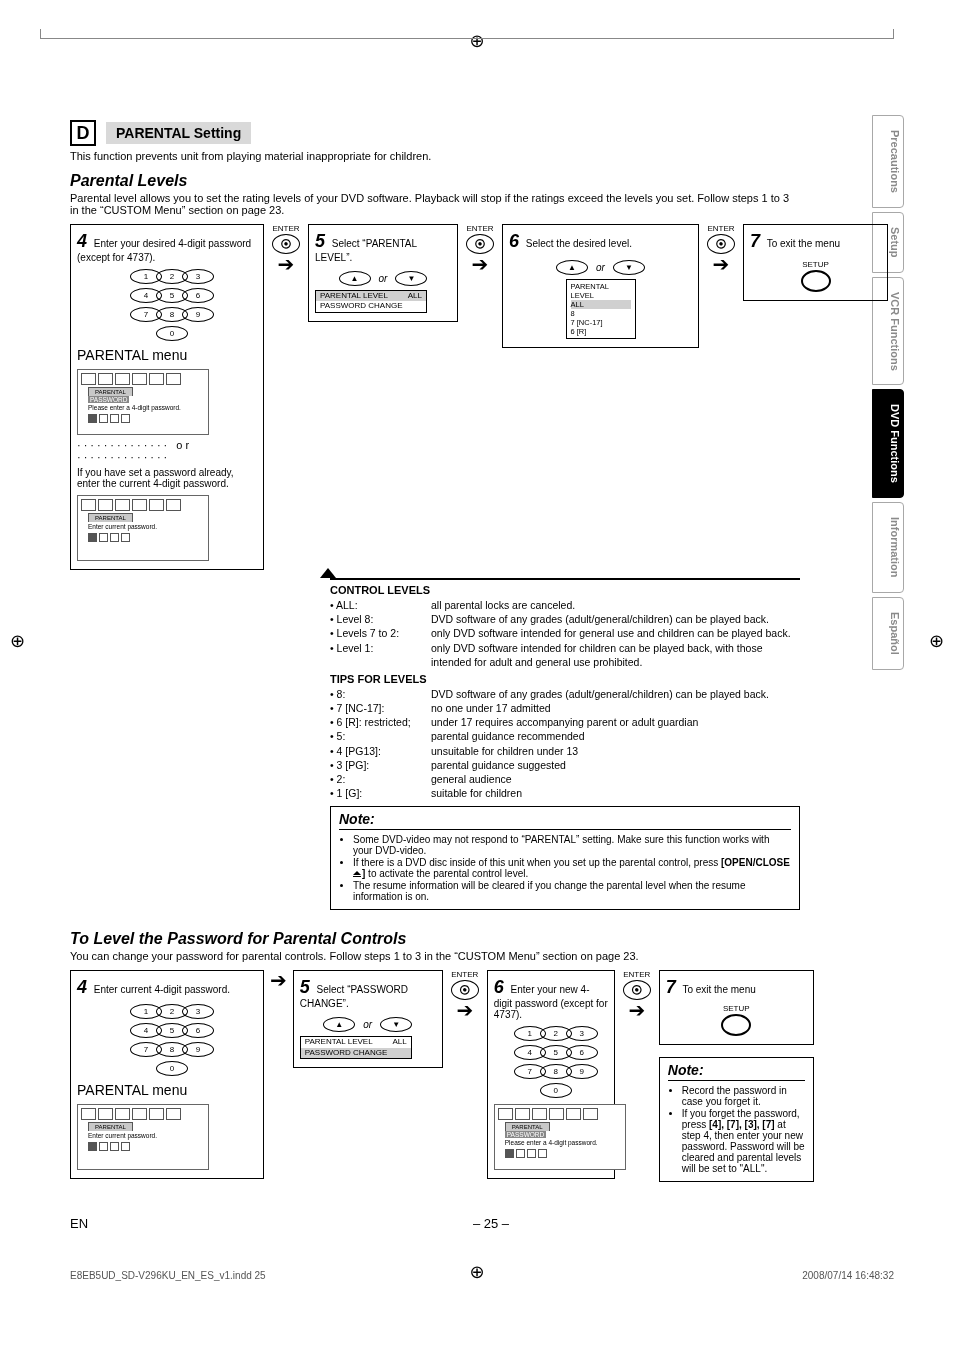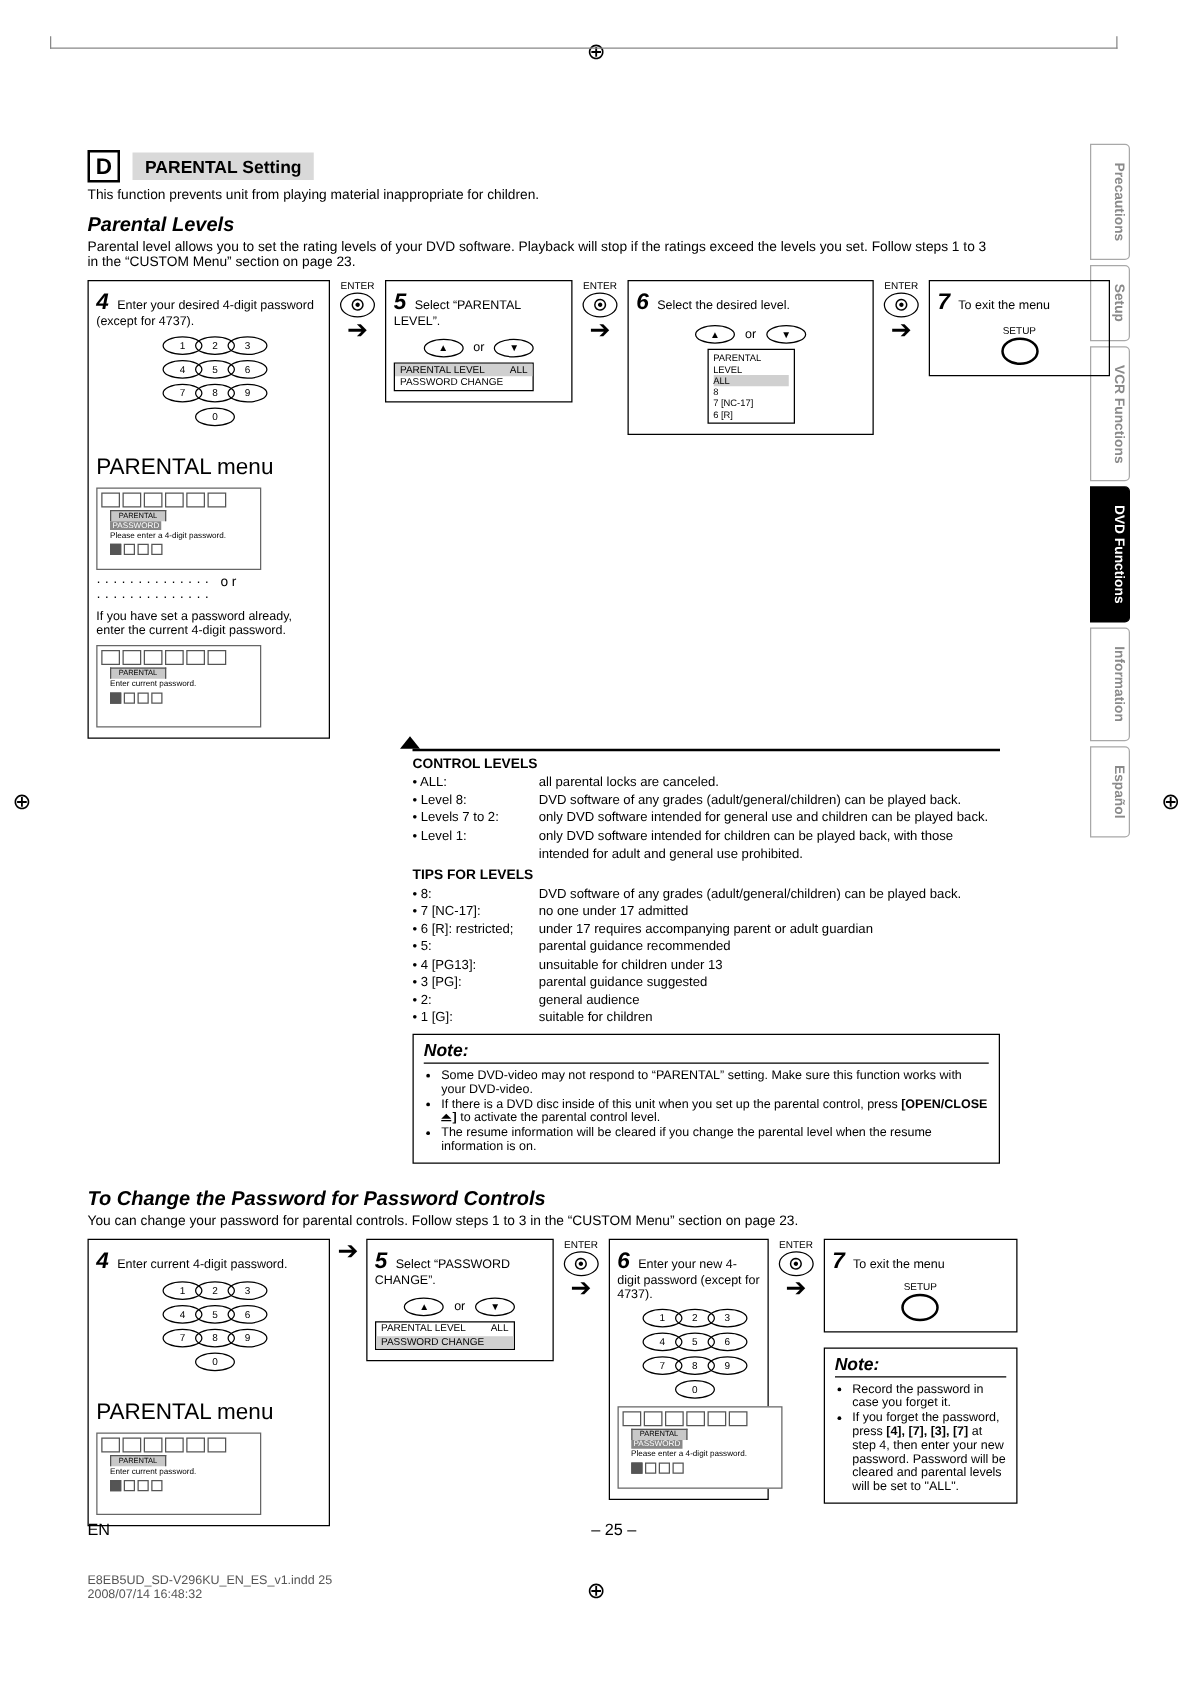--- a/index.html
+++ b/index.html
@@ -67,30 +67,30 @@
   .note-box{border:1px solid #000;margin-top:6px;padding:4px 8px 6px 8px;position:relative;font-size:10px;}
   .note-h{font-style:italic;font-weight:bold;font-size:14px;border-bottom:1.5px solid #000;display:block;margin-bottom:4px;padding-bottom:2px;}
   .note-box ul{margin:0;padding-left:14px;}
   .note-box li{margin:1px 0;}
   .eject{display:inline-block;width:9px;height:7px;position:relative;top:1px;}
   .eject::before{content:"";position:absolute;top:0;left:0;width:0;height:0;border-left:4px solid transparent;border-right:4px solid transparent;border-bottom:4px solid #000;}
   .eject::after{content:"";position:absolute;top:5px;left:0;width:8px;border-top:1.5px solid #000;}
   
   .footer{position:absolute;bottom:120px;left:70px;right:60px;display:flex;justify-content:space-between;align-items:center;font-size:13px;}
   .footer .pg{font-weight:normal;}
-  .imprint{position:absolute;bottom:70px;left:70px;right:60px;display:flex;justify-content:space-between;font-size:10px;color:#555;flex-direction:column;}
+  .imprint{position:absolute;bottom:70px;left:70px;right:60px;display:flex;justify-content:space-between;font-size:10px;color:#555;}
   .imprint-mark{position:absolute;bottom:68px;left:50%;transform:translateX(-50%);font-size:18px;}
   
   .second-sub{margin-top:20px;}
   .arrow-col{display:flex;flex-direction:column;align-items:center;justify-content:center;}
-  .or-small{font-size:10px;margin:0 2px;}
+  .or-small{font-size:10px;margin:0 2px;font-style:italic;}
   .hcenter{display:flex;gap:6px;align-items:center;justify-content:center;margin:8px 0 4px 0;}
   .sel-level-list{border:1px solid #000;font-size:7.5px;line-height:1.2;padding:2px 4px;width:60px;margin:2px auto 0 auto;}
   .sel-level-list .hilite2{background:#d0d0d0;}
-  .parental-menu-label{font-size:18px;margin-top:22px;}
+  .parental-menu-label{font-size:14px;margin-top:6px;}
   .step4b{width:194px;}
   .step5b{width:150px;}
   .step6b{width:197px;}
   .step7b{width:145px;}
   .steps2{margin-top:6px;}
   .mini-setup{border:2px solid #000;border-radius:50%;width:26px;height:18px;}
 </style>
 </head>
 <body>
 
@@ -323,21 +323,21 @@
         <span class="note-h">Note:</span>
         <ul>
           <li>Some DVD-video may not respond to “PARENTAL” setting. Make sure this function works with your DVD-video.</li>
           <li>If there is a DVD disc inside of this unit when you set up the parental control, press <b>[OPEN/CLOSE </b><span class="eject"></span><b>]</b> to activate the parental control level.</li>
           <li>The resume information will be cleared if you change the parental level when the resume information is on.</li>
         </ul>
       </div>
     </div>
 
     <div class="second-sub">
-      <div class="sub-h">To Change the Password for Password Controls</div>
+      <div class="sub-h">To Level the Password for Parental Controls</div>
       <div class="sub-intro">You can change your password for parental controls.  Follow steps 1 to 3 in the “CUSTOM Menu” section on page 23.</div>
 
       <div class="steps steps2">
 
         <div class="stepbox step4b">
           <div>
             <span class="stepnum">4</span>
             <span class="steptxt">Enter current 4-digit password.</span>
           </div>
           <div class="numpad">

